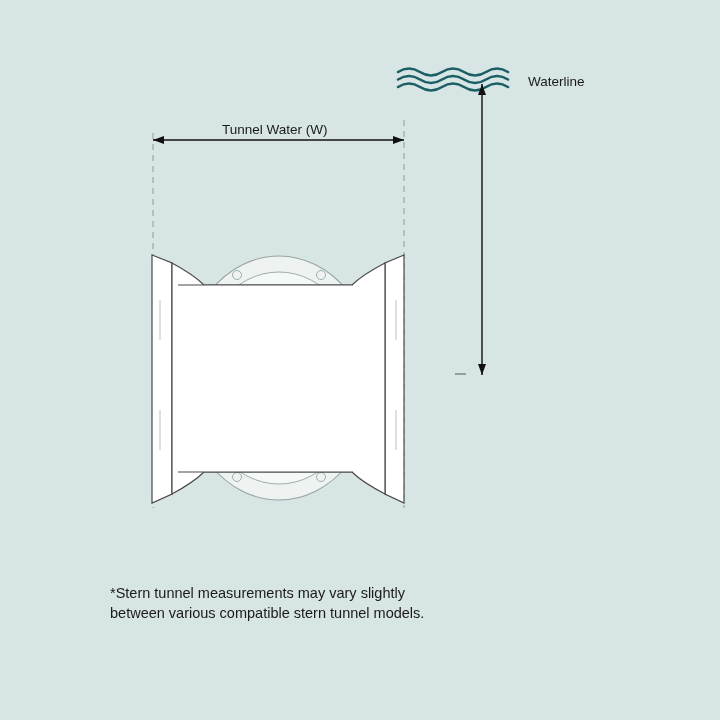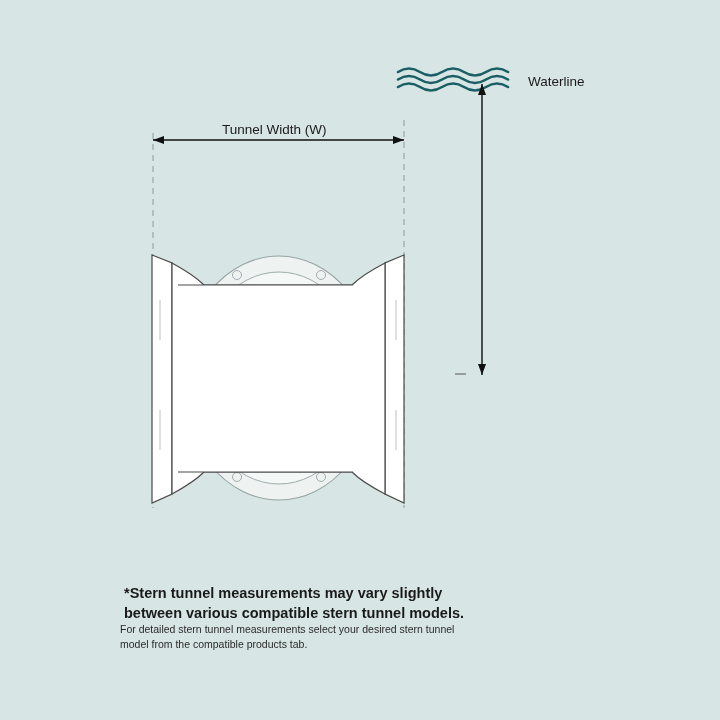--- a/index.html
+++ b/index.html
@@ -44,28 +44,27 @@
   }
   #water-depth-label {
     left: 430px;
     top: 190px;
     font-size: 13.5px;
     text-align: left;
     line-height: 1.45;
   }
   #note-main {
     position: absolute;
-    left: 124px;
+    left: 110px;
     top: 584px;
     width: 430px;
     color: #1a1a1a;
     font-size: 14.5px;
     line-height: 1.35;
     white-space: pre-line;
-    font-weight: bold;
   }
   #note-sub {
     position: absolute;
     left: 120px;
     top: 622px;
     width: 400px;
     color: #2a2a2a;
     font-size: 10.5px;
     line-height: 1.45;
     white-space: pre-line;
@@ -124,20 +123,18 @@
 
       <path d="M172 263 q22 12 32 22 L352 285 q10 -10 33 -22 L385 494 q-23 -12 -33 -22 L204 472 q-10 10 -32 22 Z" fill="#ffffff" stroke="#4a4a4a" stroke-width="1.2"></path>
       <rect x="178" y="285" width="175" height="187" fill="#ffffff" stroke="none"></rect>
       <line x1="178" y1="285" x2="353" y2="285" stroke="#4a4a4a" stroke-width="1.2"></line>
       <line x1="178" y1="472" x2="353" y2="472" stroke="#4a4a4a" stroke-width="1.2"></line>
     </g>
 
   </svg>
 
   <div class="label" id="waterline-label">Waterline</div>
-  <div class="label" id="tunnel-width-label">Tunnel Width (W)</div>
+  <div class="label" id="tunnel-width-label">Tunnel Water (W)</div>
 
   <div id="note-main">*Stern tunnel measurements may vary slightly
   between various compatible stern tunnel models.</div>
-  <div id="note-sub">For detailed stern tunnel measurements select your desired stern tunnel
-model from the compatible products tab.</div>
 
 </div>
 
 </body></html>

